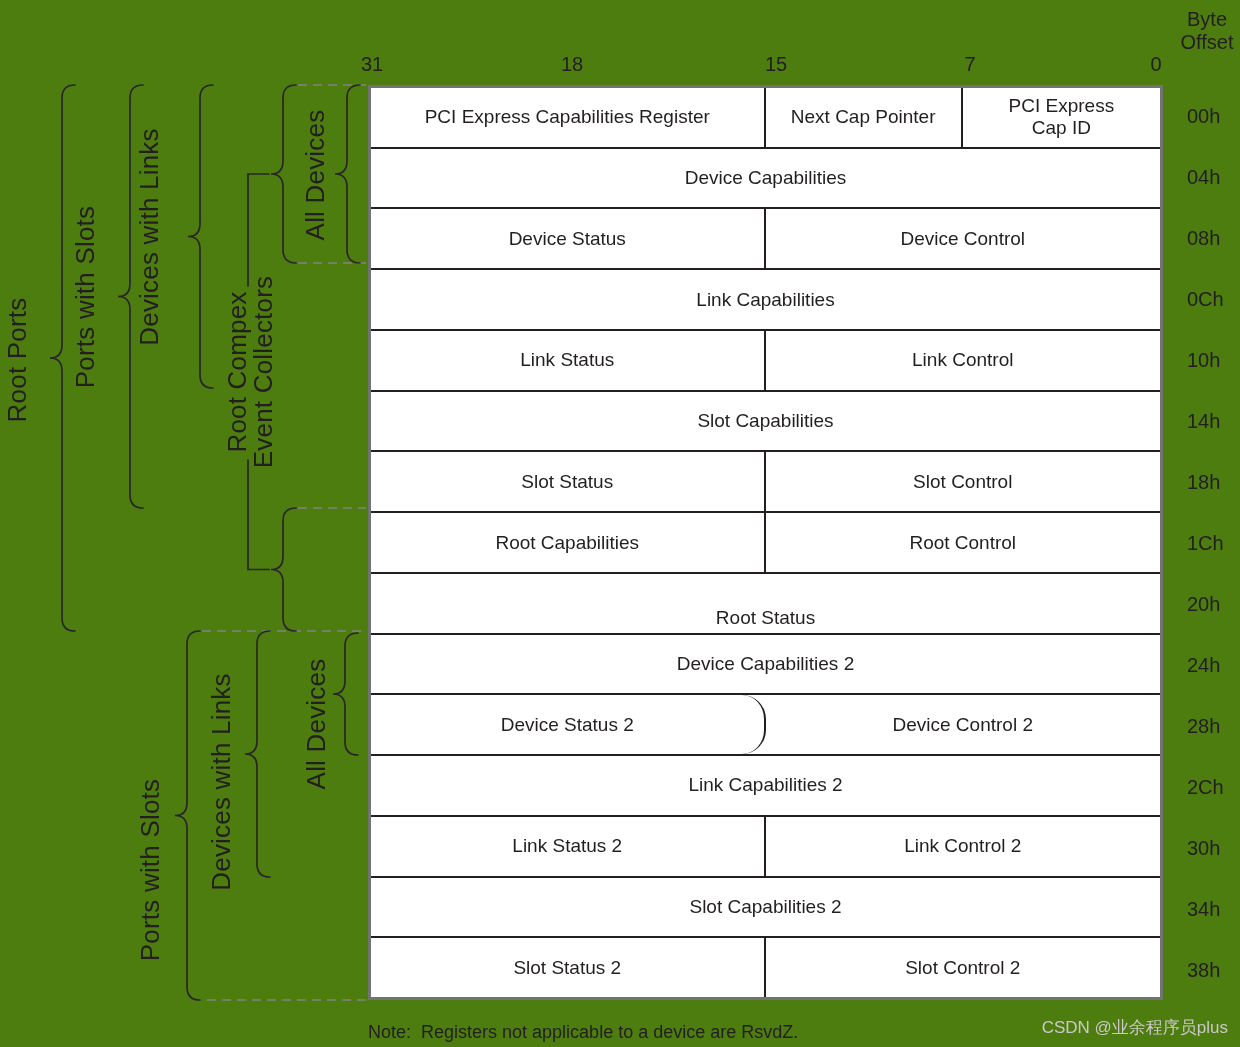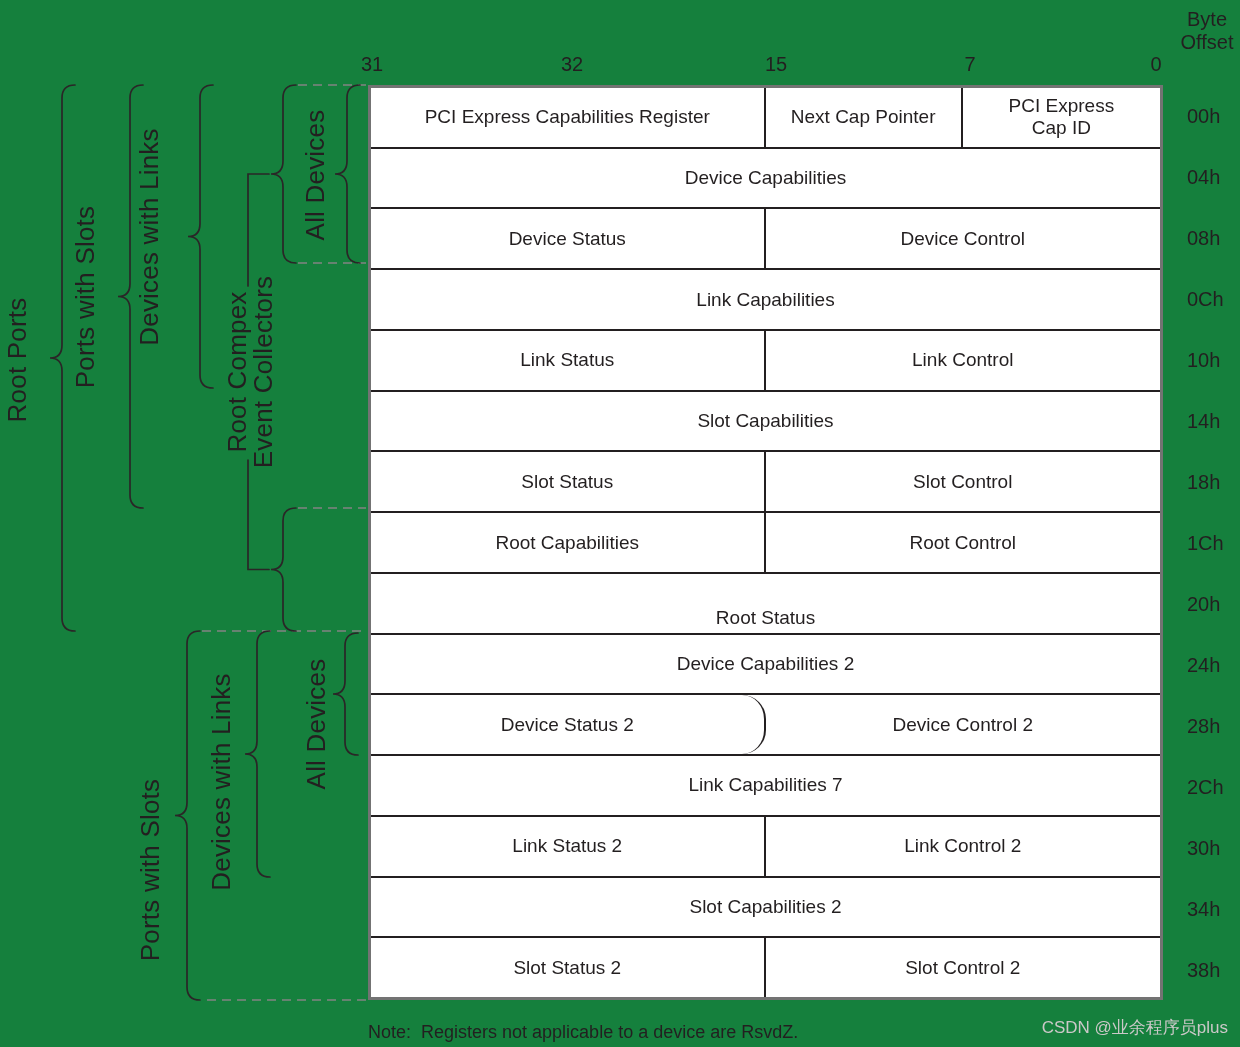--- a/index.html
+++ b/index.html
@@ -1,18 +1,18 @@
 <!DOCTYPE html>
 <html><head>
 <meta charset="utf-8">
 <style>
   html,body { margin:0; padding:0; background:#ffffff; }
   .page {
     position:relative; width:1240px; height:1047px;
-    background:#15803d; overflow:hidden;
+    background:#4d7c0f; overflow:hidden;
     font-family:"Liberation Sans", sans-serif;
     color:#231f20;
   }
   svg.lines { position:absolute; left:0; top:0; width:1240px; height:1047px; }
   svg.lines path { fill:none; stroke:#2a2627; stroke-width:1.7; stroke-linecap:round; }
   svg.lines path.dash { stroke:#828282; stroke-width:1.6; stroke-dasharray:9 6; stroke-linecap:butt; }
 
   
   #register-table {
     position:absolute; left:368px; top:85px; width:795px; height:915px;
@@ -91,21 +91,21 @@
     <path d="M 248 460 L 248 569.5 L 269 569.5"></path>
   </svg>
 
   <div id="byte-offset-header">
     <div>Byte</div>
     <div>Offset</div>
   </div>
 
   <div id="bit-labels">
       <div class="bit-label" style="left: 372px;">31</div>
-      <div class="bit-label" style="left: 572px;">32</div>
+      <div class="bit-label" style="left: 572px;">18</div>
       <div class="bit-label" style="left: 776px;">15</div>
       <div class="bit-label" style="left: 970px;">7</div>
       <div class="bit-label" style="left: 1156px;">0</div>
     </div>
 
   <div id="register-table">
       <div class="row hasline">
         <div class="cell divider" style="flex: 0 0 50%;">PCI Express Capabilities Register</div>
         <div class="cell divider" style="flex: 0 0 25%;">Next Cap Pointer</div>
         <div class="cell" style="flex: 0 0 25%;">PCI Express
@@ -140,21 +140,21 @@
         <div class="cell" style="flex: 0 0 100%; margin-top: 29px;">Root Status</div>
       </div>
       <div class="row hasline">
         <div class="cell" style="flex: 0 0 100%;">Device Capabilities 2</div>
       </div>
       <div class="row hasline">
         <div class="cell divider" style="flex: 0 0 50%; border-radius: 24px;">Device Status 2</div>
         <div class="cell" style="flex: 0 0 50%;">Device Control 2</div>
       </div>
       <div class="row hasline">
-        <div class="cell" style="flex: 0 0 100%;">Link Capabilities 7</div>
+        <div class="cell" style="flex: 0 0 100%;">Link Capabilities 2</div>
       </div>
       <div class="row hasline">
         <div class="cell divider" style="flex: 0 0 50%;">Link Status 2</div>
         <div class="cell" style="flex: 0 0 50%;">Link Control 2</div>
       </div>
       <div class="row hasline">
         <div class="cell" style="flex: 0 0 100%;">Slot Capabilities 2</div>
       </div>
       <div class="row">
         <div class="cell divider" style="flex: 0 0 50%;">Slot Status 2</div>

